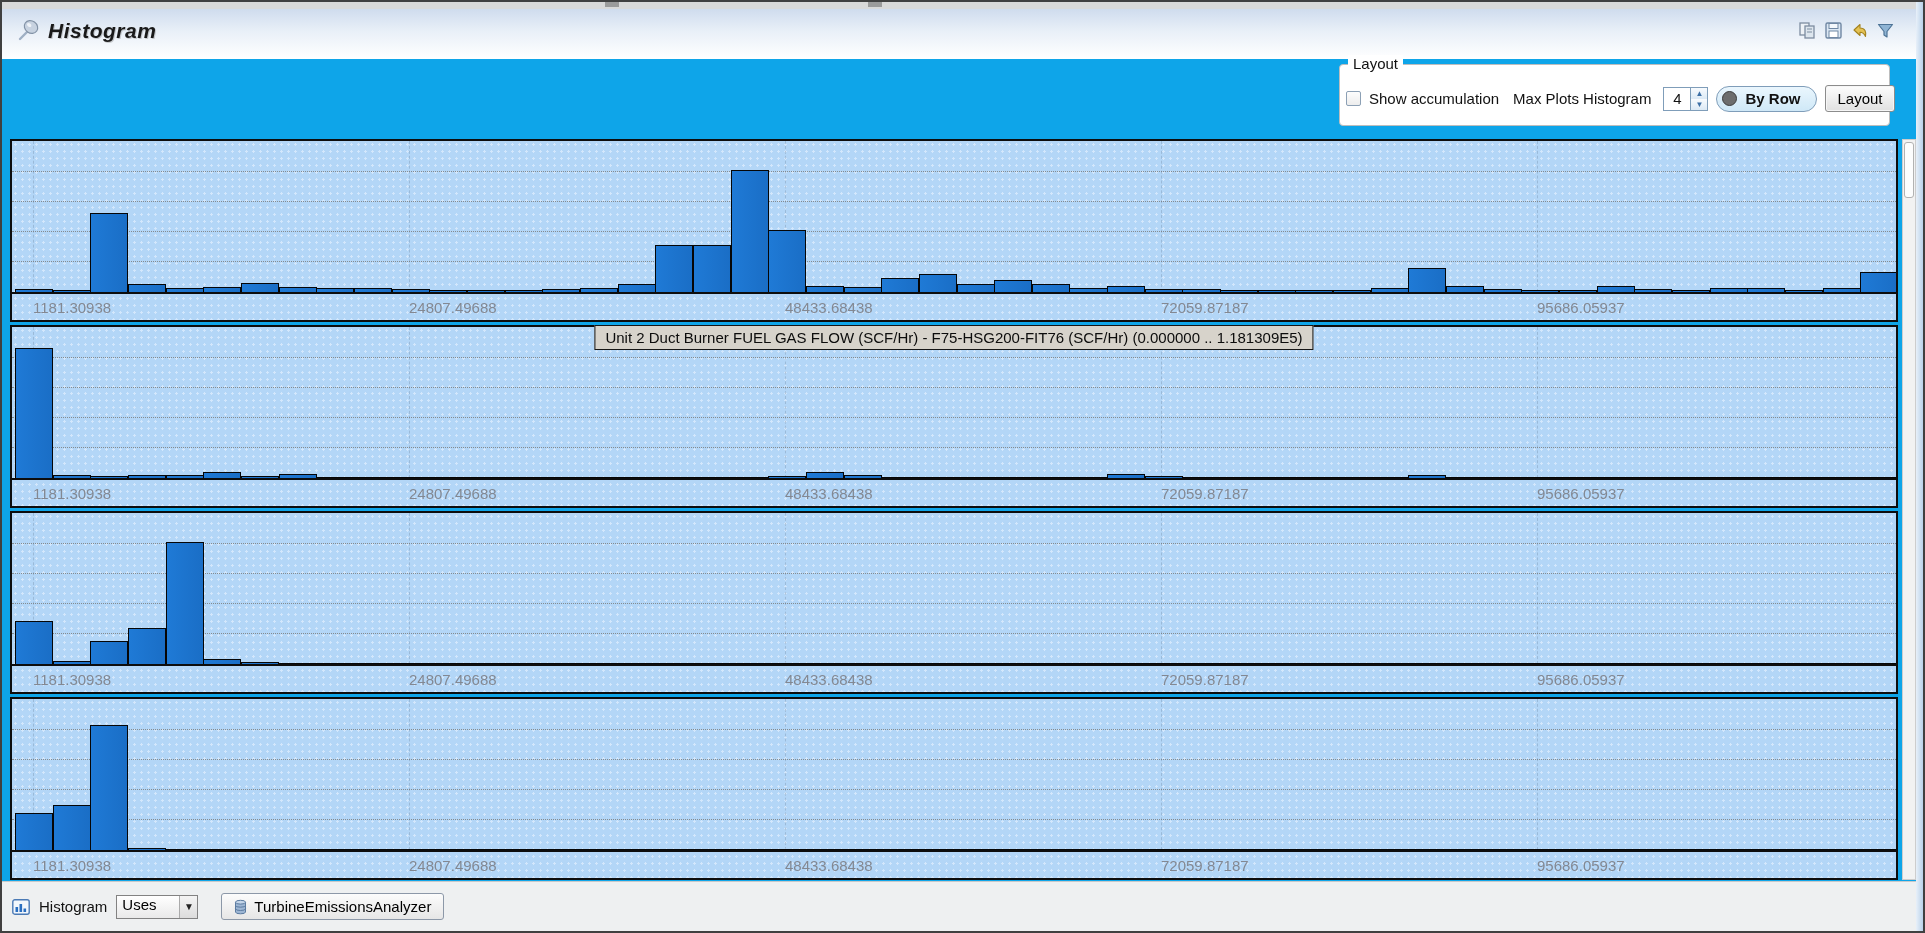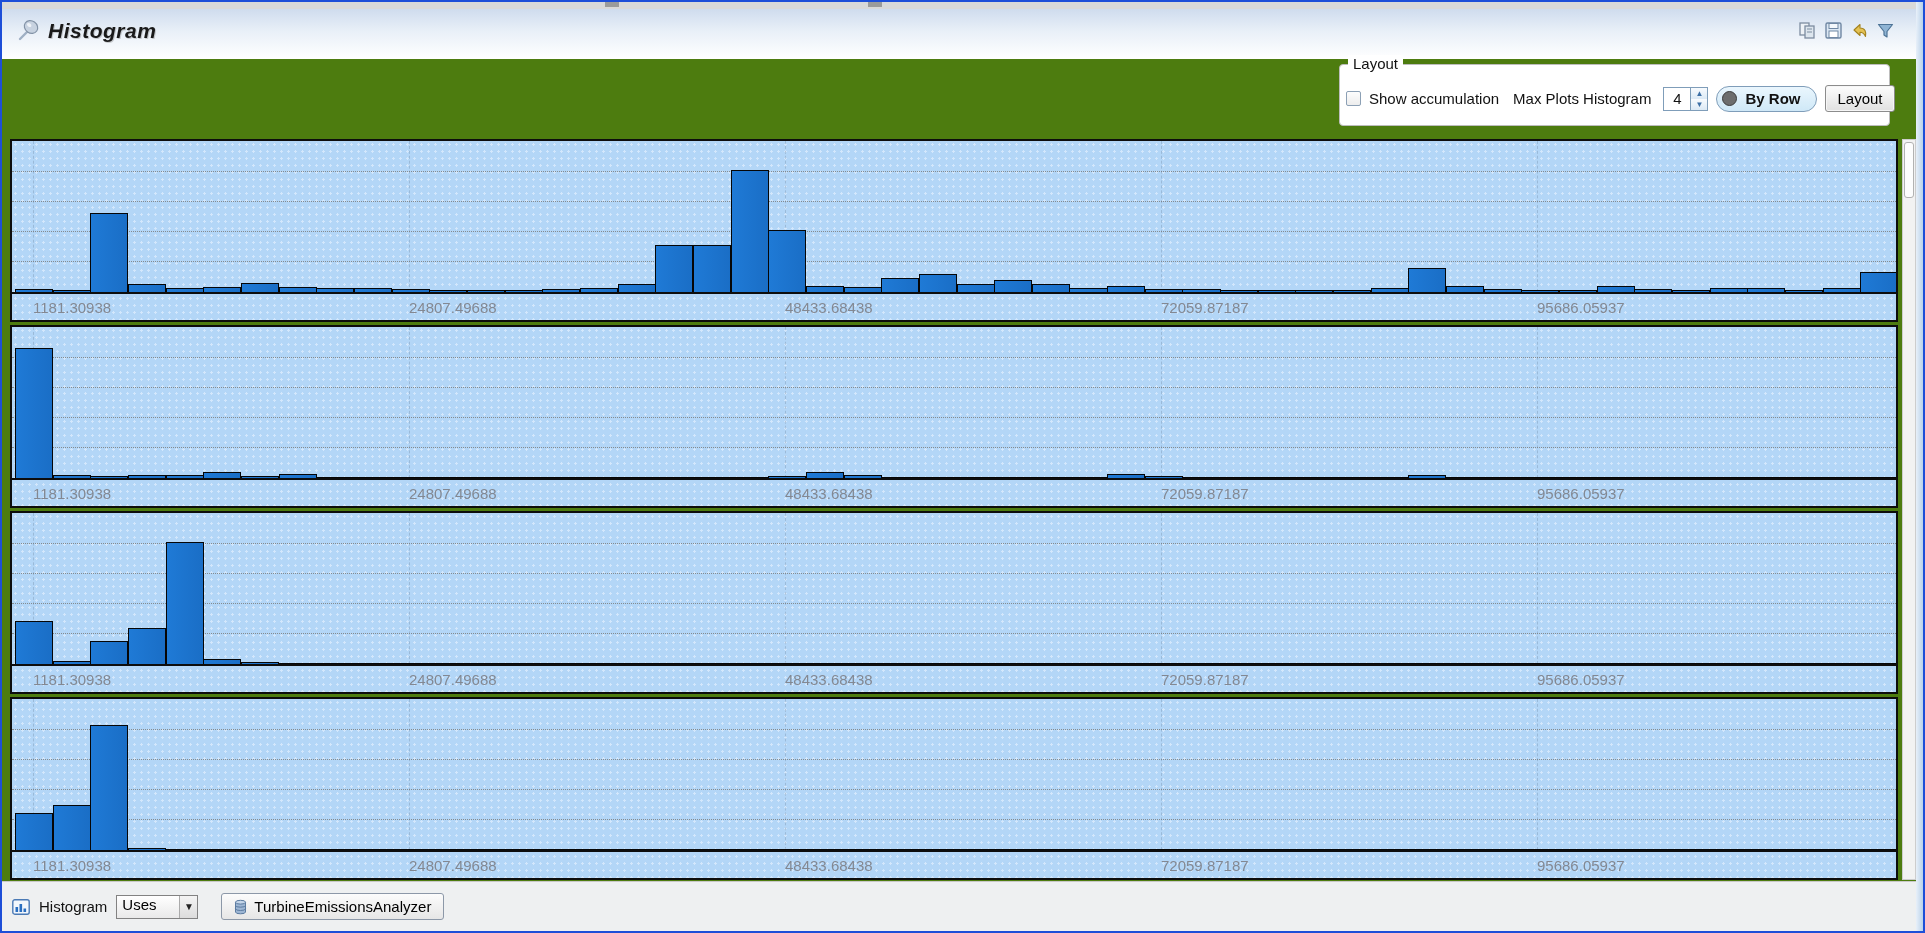--- a/index.html
+++ b/index.html
@@ -1,19 +1,19 @@
 <!DOCTYPE html>
 <html><head>
 <meta charset="utf-8">
 <style>
   html,body{margin:0;padding:0;background:#888;}
   *{box-sizing:border-box;}
   .window{
-    position:relative;width:1925px;height:933px;background:#4d7c0f;
-    border:2px solid #1d4ed8;overflow:hidden;
+    position:relative;width:1925px;height:933px;background:#0ea5e9;
+    border:2px solid #404040;overflow:hidden;
     font-family:"Liberation Sans","DejaVu Sans",sans-serif;
   }
   .top-strip{position:absolute;left:0;top:0;width:100%;height:7px;background:#d9d9d9;}
   .top-notch{position:absolute;top:0;height:5px;width:14px;background:#9b9b9b;}
   .right-edge{position:absolute;right:0;top:0;width:7px;height:100%;
     background:linear-gradient(to right,#e8f0f9,#b9d2ea);}
   
   .header{
     position:absolute;left:0;top:7px;width:100%;height:50px;
     background:linear-gradient(to bottom,#cfdcee 0%,#e9f0f8 45%,#ffffff 100%);
@@ -296,20 +296,21 @@
           <div class="bar" style="left: 1547.06px; width: 38.06px; height: 1px;"></div>
           <div class="bar" style="left: 1584.72px; width: 38.06px; height: 1px;"></div>
           <div class="bar" style="left: 1622.38px; width: 38.06px; height: 1px;"></div>
           <div class="bar" style="left: 1660.04px; width: 38.06px; height: 1px;"></div>
           <div class="bar" style="left: 1697.7px; width: 38.06px; height: 1px;"></div>
           <div class="bar" style="left: 1735.36px; width: 38.06px; height: 1px;"></div>
           <div class="bar" style="left: 1773.02px; width: 38.06px; height: 1px;"></div>
           <div class="bar" style="left: 1810.68px; width: 38.06px; height: 1px;"></div>
           <div class="bar" style="left: 1848.34px; width: 38.06px; height: 1px;"></div>
         </div>
+        <div class="title-box">Unit 2 Duct Burner FUEL GAS FLOW (SCF/Hr) - F75-HSG200-FIT76 (SCF/Hr) (0.000000 .. 1.181309E5)</div>
         <div class="tickrow">
           <span class="tick" style="left: 21px;">1181.30938</span>
           <span class="tick" style="left: 397px;">24807.49688</span>
           <span class="tick" style="left: 773px;">48433.68438</span>
           <span class="tick" style="left: 1149px;">72059.87187</span>
           <span class="tick" style="left: 1525px;">95686.05937</span>
         </div>
       </section>
       <section class="panel">
         <div class="plot">

